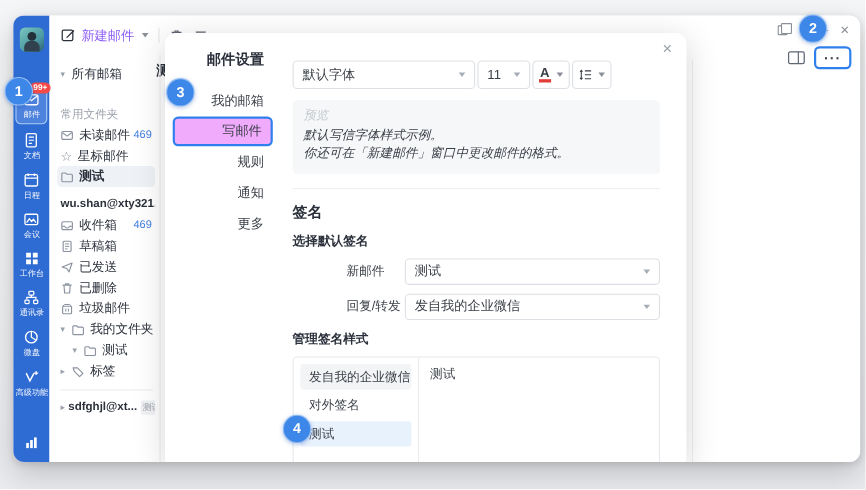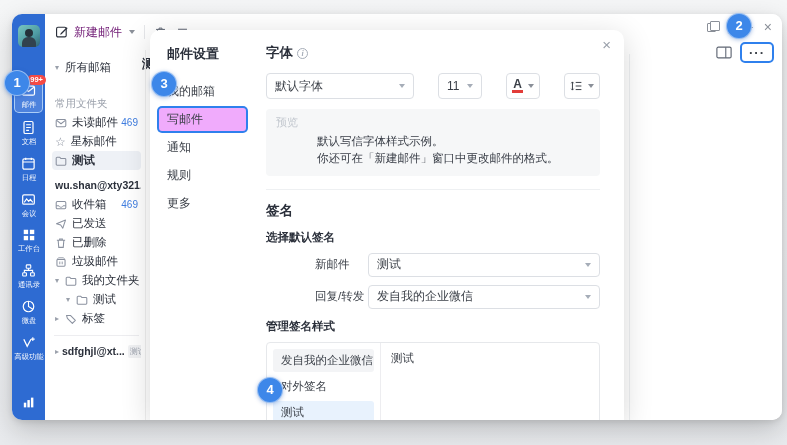--- a/index.html
+++ b/index.html
@@ -13,21 +13,21 @@
   .avatar::before{content:"";position:absolute;left:7px;top:4px;width:8px;height:8px;border-radius:50%;background:#24313a;}
   .avatar::after{content:"";position:absolute;left:4px;top:12px;width:14px;height:10px;border-radius:6px 6px 0 0;background:#31424e;}
   .rail-item{width:29px;min-height:30px;border-radius:5px;display:flex;flex-direction:column;align-items:center;justify-content:center;gap:2px;margin-bottom:4px;color:rgba(255,255,255,.95);position:relative;cursor:pointer;padding:3px 0;}
   .rail-item .rlabel{font-size:8px;line-height:9px;transform:scale(.92);white-space:nowrap;}
   .rail-item.selected{background:#4d82dd;border:1.5px solid rgba(176,209,248,.95);justify-content:center;}
   .badge{position:absolute;top:-5px;right:-4px;background:#f54a45;color:#fff;font-size:7.5px;font-weight:bold;line-height:10px;padding:0 3px;border-radius:6px;z-index:2;}
   .rail-bottom{margin-top:auto;margin-bottom:10px;color:rgba(255,255,255,.95);cursor:pointer;}
   
   .main{flex:1;position:relative;background:#fff;}
   .toolbar{position:absolute;left:0;top:0;right:0;height:36px;display:flex;align-items:center;padding-left:10px;}
-  .compose{display:flex;align-items:center;gap:5px;font-size:12px;color:#701a75;cursor:pointer;}
+  .compose{display:flex;align-items:center;gap:5px;font-size:12px;color:#8b5cf6;cursor:pointer;}
   .caret{width:0;height:0;border-left:3.5px solid transparent;border-right:3.5px solid transparent;border-top:4px solid #8a8f98;display:inline-block;margin-left:2px;}
   .tsep{width:1px;height:14px;background:#e6e7ea;margin:0 9px;}
   .tbtn{color:#5f6673;display:flex;align-items:center;cursor:pointer;margin-right:9px;}
   .wincontrols{position:absolute;top:6px;right:10px;display:flex;align-items:center;gap:11px;color:#8a8f98;font-size:12px;z-index:1;}
   .wc{cursor:pointer;line-height:12px;}
   .wc-restore{width:9px;height:9px;border:1px solid #8a8f98;border-radius:1px;position:relative;}
   .wc-restore::before{content:"";position:absolute;left:2px;top:-3px;width:8px;height:8px;border:1px solid #8a8f98;border-radius:1px;background:#fff;}
   .wsep{color:#dcdee2;}
   .wclose{font-size:14px;}
   .secondary{position:absolute;top:28px;right:8px;display:flex;align-items:center;gap:8px;z-index:1;}
@@ -42,37 +42,37 @@
   .frow .cnt{margin-left:auto;color:#3f7de0;font-size:10px;}
   .frow.sel{background:#eef1f6;font-weight:bold;}
   .fsection{color:#9aa0ab;font-size:10.5px;height:18px;display:flex;align-items:center;padding:0 3px;margin-top:18px;}
   .faccount{font-weight:bold;font-size:10.5px;height:20px;display:flex;align-items:center;padding:0 3px;margin-top:5px;overflow:hidden;cursor:pointer;}
   .ind1{padding-left:14px;}.ind2{padding-left:24px;}
   .fdiv{border-top:1px solid #ededf0;margin:7px 2px 5px 2px;}
   .acc-badge{background:#f0f1f3;color:#9aa0ab;font-size:8px;font-weight:normal;padding:1px 2px;border-radius:2px;margin-left:3px;flex:0 0 auto;}
   
   .modal{position:absolute;left:105px;top:16px;bottom:0;width:474px;background:#fff;border-radius:10px 10px 0 0;box-shadow:0 6px 30px rgba(0,0,0,.16);display:flex;z-index:5;}
   .m-close{position:absolute;top:8px;right:13px;font-size:15px;color:#9aa0aa;cursor:pointer;line-height:14px;}
-  .m-side{width:96px;padding:15px 6px 0 17px;flex:0 0 96px;}
+  .m-side{width:96px;padding:15px 6px 0 17px;flex:0 0 96px;text-align:right;}
   .m-title{font-size:13px;font-weight:bold;color:#2b303b;margin-bottom:17px;}
   .m-nav-item{font-size:12px;color:#3a3f47;padding:3px 0;margin-bottom:5px;cursor:pointer;}
   .m-nav-item.sel{background:#f0abfc;border-radius:3px;padding:3px 8px;margin-left:-8px;margin-right:-6px;box-shadow:0 0 0 2px #2f80ed;}
   .m-content{flex:1;padding:14px 24px 0 20px;overflow:hidden;}
   .h1{font-size:13.5px;font-weight:bold;color:#2b303b;display:flex;align-items:center;gap:4px;}
   .info{width:11px;height:11px;border:1px solid #a6adb8;border-radius:50%;color:#a6adb8;font-size:8px;line-height:10px;text-align:center;font-style:italic;font-family:"Liberation Serif",serif;}
-  .controls{display:flex;align-items:flex-end;gap:24px;margin-top:11px;}
+  .controls{display:flex;align-items:flex-end;gap:2px;margin-top:11px;}
   .selbox{height:26px;border:1px solid #dcdfe4;border-radius:4px;display:flex;align-items:center;padding:0 8px;font-size:12px;color:#3a3f47;cursor:pointer;background:#fff;}
   .selbox .caret{margin-left:auto;border-top-color:#a6adb8;}
   .sel-family{width:166px;}
   .sel-size{width:48px;}
   .fbtn{height:26px;border:1px solid #dcdfe4;border-radius:4px;display:flex;align-items:center;justify-content:center;gap:3px;cursor:pointer;background:#fff;padding:0 5px;}
   .fontA{font-size:12px;font-weight:bold;color:#3a3f47;line-height:11px;display:inline-block;border-bottom:3px solid #e23c39;padding:0 1px;}
-  .preview{margin-top:10px;background:#f6f7f8;border-radius:4px;padding:6px 10px 8px 10px;}
+  .preview{margin-top:10px;background:#f6f7f8;border-radius:4px;padding:6px 10px 8px 10px;font-style:italic;}
   .pv-label{font-size:11px;color:#c3c8cf;margin-bottom:3px;}
-  .pv-line{font-size:11.5px;color:#383d46;line-height:1.5;margin-left:41px;}
+  .pv-line{font-size:11.5px;color:#383d46;line-height:1.5;}
   .m-div{border-top:1px solid #eef0f2;margin:13px 0 12px 0;}
   .h2{font-size:11.5px;font-weight:bold;color:#2b303b;margin:10px 0 8px 0;}
   .formrow{display:flex;align-items:center;margin-bottom:8px;justify-content:flex-end;}
   .flabel{width:53px;font-size:11.5px;color:#3a3f47;flex:0 0 53px;}
   .sel-sm{width:232px;height:24px;}
   .sigbox{border:1px solid #e6e8eb;border-radius:4px;display:flex;height:154px;overflow:hidden;}
   .sig-list{width:114px;border-right:1px solid #ededf0;padding:6px 6px 8px 6px;display:flex;flex-direction:column;flex:0 0 114px;}
   .sig-item{font-size:11.5px;color:#3a3f47;padding:4px 8px;border-radius:3px;margin-bottom:3px;cursor:pointer;white-space:nowrap;overflow:hidden;}
   .sig-item.dim{background:#f3f4f6;}
   .sig-item.sel{background:#e8f2fd;}
@@ -270,20 +270,29 @@
           <span class="gi">
               <svg width="12" height="12" viewBox="0 0 16 16">
                 <rect x="1.6" y="3.4" width="12.8" height="9.6" rx="1.6" fill="none" stroke="#8a919f" stroke-width="1.4"></rect>
                 <path d="M1.6 9h3.6c.3 1.2 1.4 2 2.8 2s2.5-.8 2.8-2h3.6" fill="none" stroke="#8a919f" stroke-width="1.3"></path>
               </svg>
             </span>
           <span>收件箱</span>
           <span class="cnt">469</span>
         </div>
 
+        <div class="frow">
+          <span class="gi">
+              <svg width="12" height="12" viewBox="0 0 16 16">
+                <rect x="3.2" y="1.8" width="9.6" height="12.4" rx="1.2" fill="none" stroke="#8a919f" stroke-width="1.4"></rect>
+                <path d="M5.5 5h5M5.5 8h5M5.5 11h3" stroke="#8a919f" stroke-width="1.2"></path>
+              </svg>
+            </span>
+          <span>草稿箱</span>
+        </div>
 
         <div class="frow">
           <span class="gi">
               <svg width="12" height="12" viewBox="0 0 16 16">
                 <path d="M2 7.6 14 2.8 10.4 13.6 7.6 9.4z" fill="none" stroke="#8a919f" stroke-width="1.4" stroke-linejoin="round"></path>
               </svg>
             </span>
           <span>已发送</span>
         </div>
 
@@ -346,30 +355,26 @@
         </div>
       </nav>
 
       <section class="modal">
         <span class="m-close">×</span>
 
         <div class="m-side">
           <div class="m-title">邮件设置</div>
           <div class="m-nav-item">我的邮箱</div>
           <div class="m-nav-item sel">写邮件</div>
+          <div class="m-nav-item">规则</div>
           <div class="m-nav-item">通知</div>
-          <div class="m-nav-item">规则</div>
           <div class="m-nav-item">更多</div>
         </div>
 
         <div class="m-content">
-          <div class="h1">
-            <span>字体</span>
-            <span class="info">i</span>
-          </div>
 
           <div class="controls">
             <div class="selbox sel-family">
               <span>默认字体</span>
               <span class="caret"></span>
             </div>
             <div class="selbox sel-size">
               <span>11</span>
               <span class="caret"></span>
             </div>

